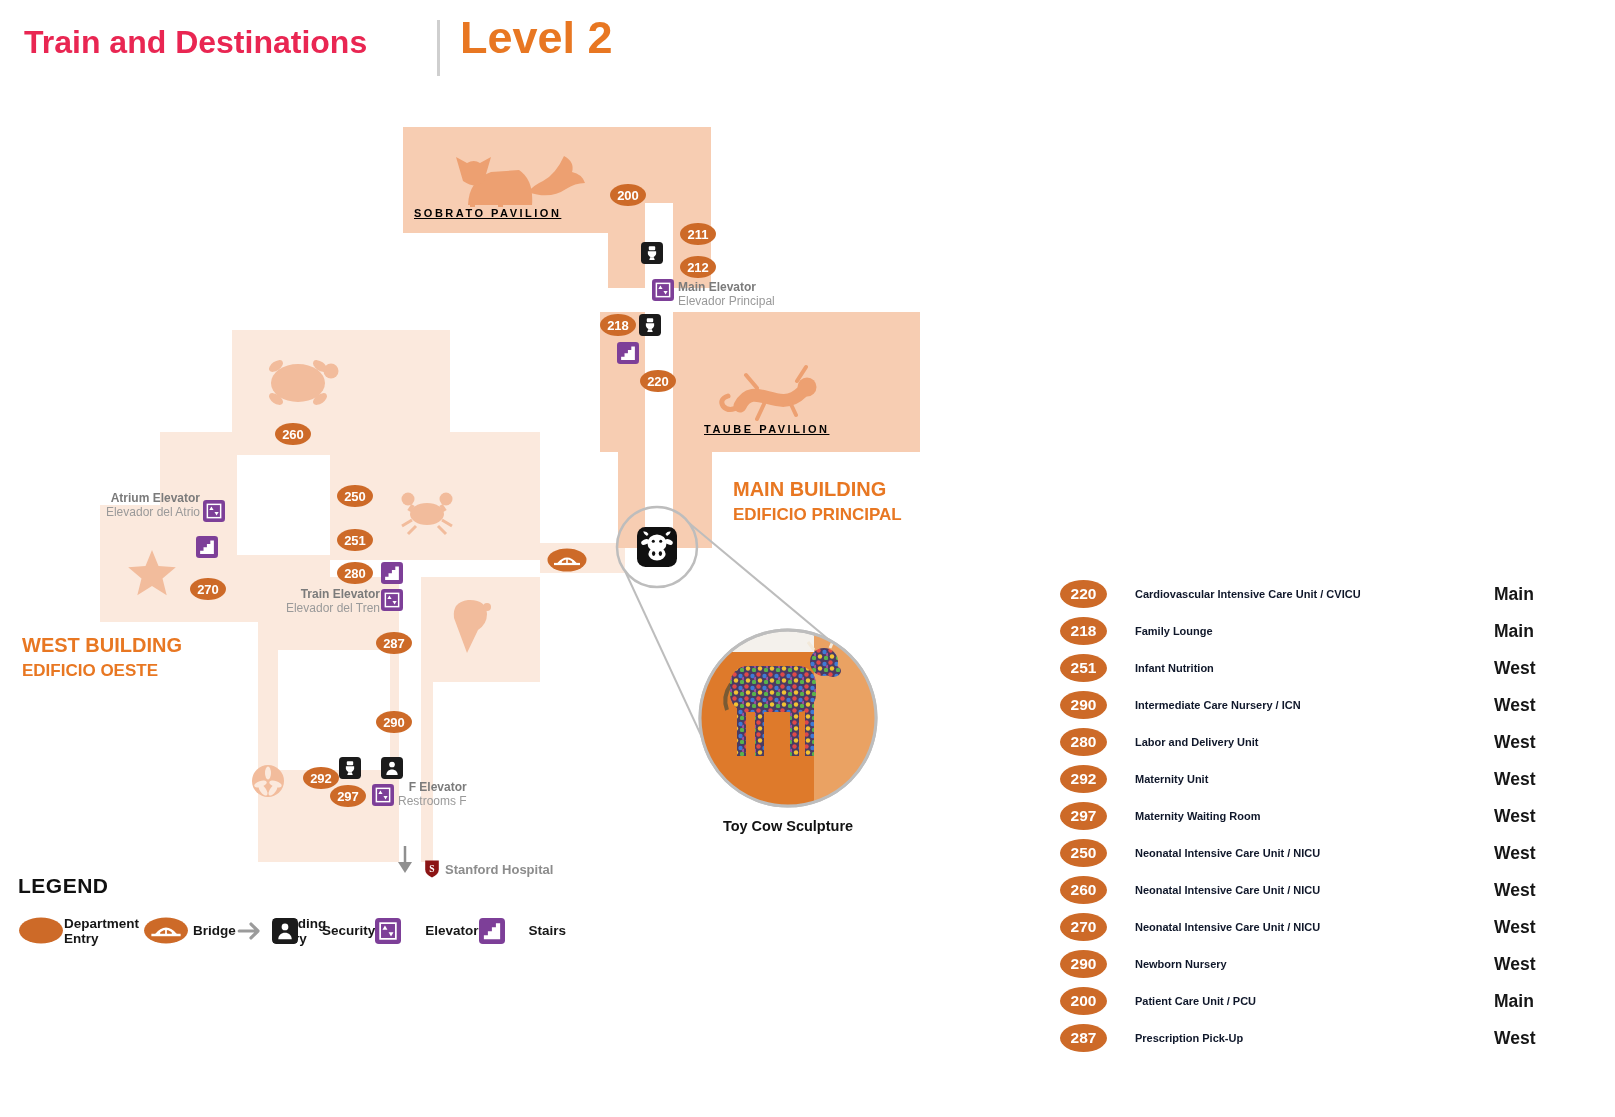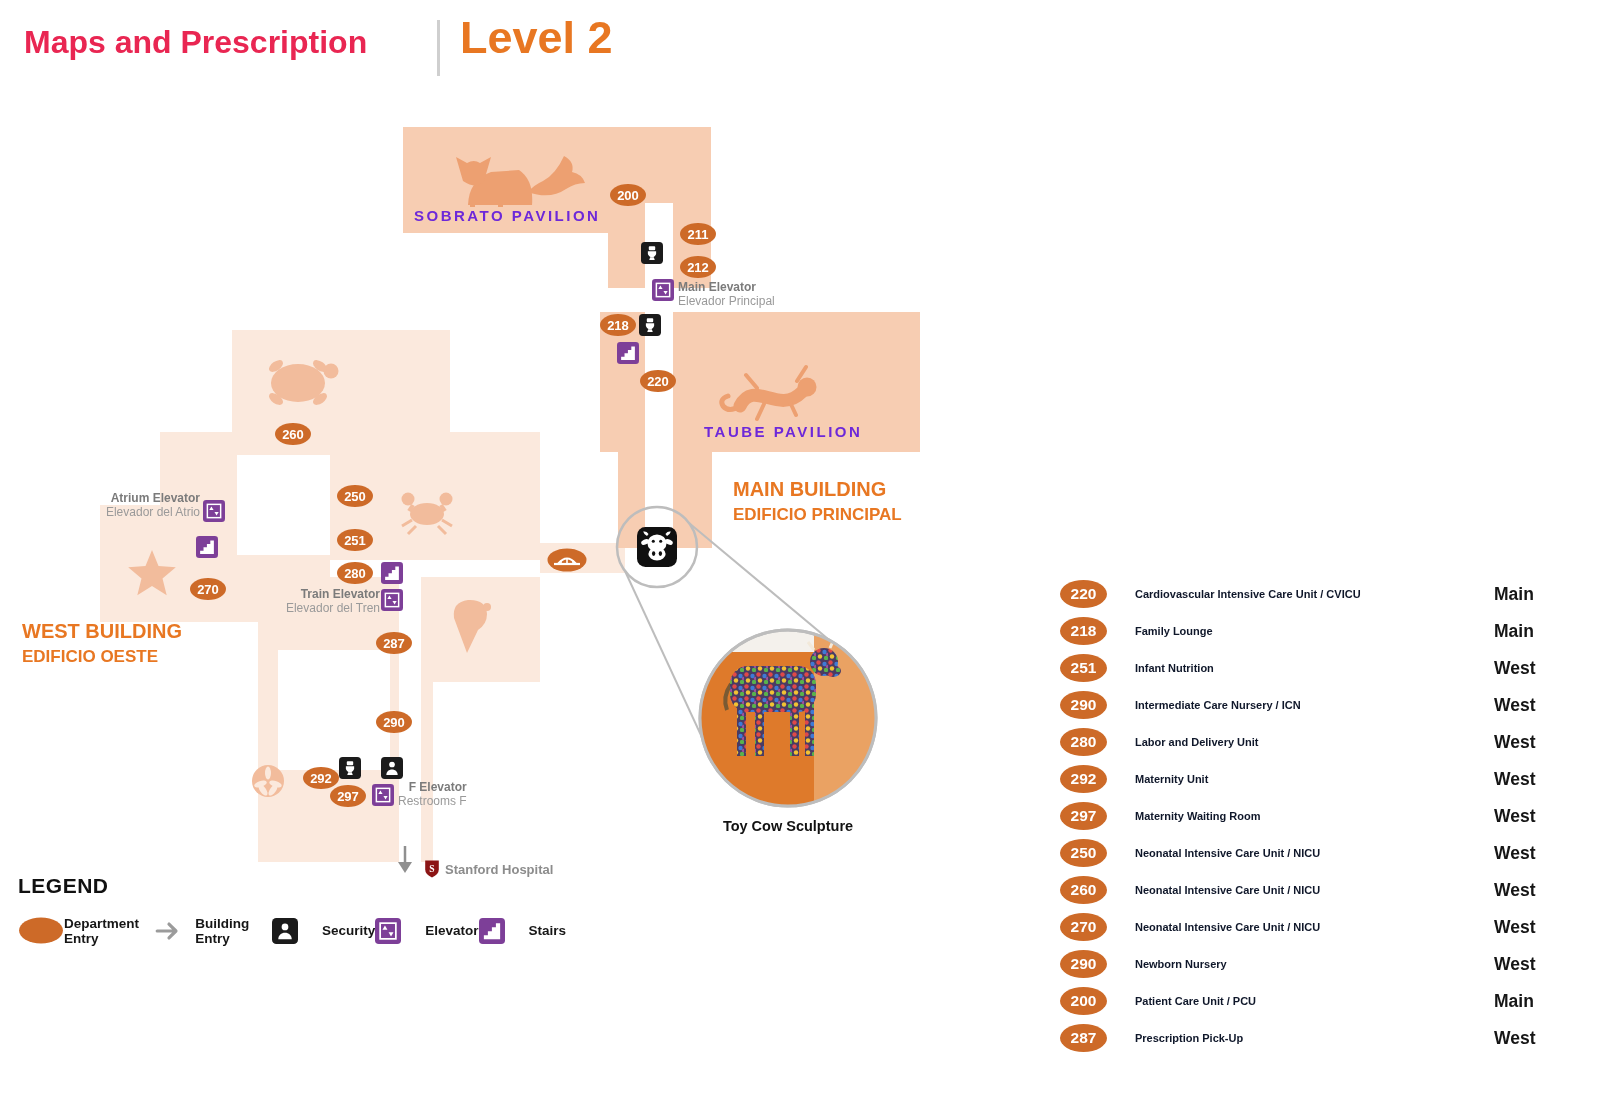--- a/index.html
+++ b/index.html
@@ -8,21 +8,21 @@
 
   
   .hdr-title{position:absolute;left:24px;top:24px;font-size:32px;font-weight:bold;color:#E92652;}
   .hdr-divider{position:absolute;left:437px;top:20px;width:3px;height:56px;background:#cfcfcf;}
   .hdr-level{position:absolute;left:460px;top:12px;font-size:45px;font-weight:bold;color:#E87722;}
 
   
   .map-bg{position:absolute;left:0;top:0;}
 
   
-  .map-label.pav{position:absolute;font-size:15px;font-weight:bold;letter-spacing:2.5px;color:#6d28d9;}
+  .map-label.pav{position:absolute;font-size:11px;font-weight:bold;letter-spacing:2.5px;color:#000000;text-decoration:underline;}
   .bldg-label{position:absolute;color:#E87722;line-height:26px;}
   .bldg-label .bl-en{font-size:20px;font-weight:bold;}
   .bldg-label .bl-es{font-size:17px;font-weight:bold;}
   .elev-label{position:absolute;font-size:12px;line-height:13.5px;}
   .elev-label .el-en{color:#7b7b7b;font-weight:bold;}
   .elev-label .el-es{color:#9a9a9a;}
   .cow-label{position:absolute;text-align:center;font-size:14.5px;font-weight:bold;color:#111;}
   .exit-label{position:absolute;display:flex;align-items:center;gap:5px;}
   .exit-label .shield{width:16px;height:20px;display:block;}
   .exit-label .exit-text{font-size:13px;font-weight:bold;color:#8c8c8c;}
@@ -170,32 +170,32 @@
           <rect x="730" y="666" width="86" height="46" rx="18" fill="url(#toyPat)"></rect>
           <circle cx="824" cy="662" r="14" fill="url(#toyPat)"></circle>
           <ellipse cx="833" cy="671" rx="8" ry="6" fill="url(#toyPat)"></ellipse>
           <path d="M814 650 l-6 -8 M830 648 l4 -9" stroke="#f2e9da" stroke-width="3"></path>
         </g>
       </g>
       <circle cx="788" cy="718" r="88" fill="none" stroke="#bdbdbd" stroke-width="3"></circle>
     </g>
   </svg>
 
-  <div class="hdr-title">Maps and Prescription</div>
+  <div class="hdr-title">Train and Destinations</div>
   <div class="hdr-divider"></div>
   <div class="hdr-level">Level 2</div>
 
   <div class="map-label pav" style="left:414px;top:207px">SOBRATO PAVILION</div>
   <div class="map-label pav" style="left:704px;top:423px">TAUBE PAVILION</div>
 
   <div class="bldg-label" style="left:733px;top:476px">
     <div class="bl-en">MAIN BUILDING</div>
     <div class="bl-es">EDIFICIO PRINCIPAL</div>
   </div>
-  <div class="bldg-label" style="left:22px;top:618px">
+  <div class="bldg-label" style="left:22px;top:632px">
     <div class="bl-en">WEST BUILDING</div>
     <div class="bl-es">EDIFICIO OESTE</div>
   </div>
 
   <div class="elev-label" style="left:678px;top:281px;text-align:left">
     <div class="el-en">Main Elevator</div>
     <div class="el-es">Elevador Principal</div>
   </div>
   <div class="elev-label" style="left:62px;top:492px;width:138px;text-align:right">
     <div class="el-en">Atrium Elevator</div>
@@ -349,20 +349,31 @@
       <div class="legend-col c1" id="legend-col1">
           <div class="legend-item">
     <span class="legend-icon k-dept">
               <svg viewBox="0 0 40 24">
                 <ellipse cx="20" cy="12" rx="19.5" ry="11.5" fill="#CD6A28"></ellipse>
               </svg>
             </span>
     <span class="legend-label">Department Entry</span>
   </div>
           <div class="legend-item">
+    <span class="legend-icon k-bridge">
+              <svg viewBox="0 0 40 24">
+    <ellipse cx="20" cy="12" rx="19.5" ry="11.5" fill="#CD6A28"></ellipse>
+    <path d="M7 16 h26" stroke="#fff" stroke-width="2.2" fill="none"></path>
+    <path d="M11 16 q9 -11 18 0" stroke="#fff" stroke-width="2.2" fill="none"></path>
+    <path d="M14 12.5 V16 M20 10.5 V16 M26 12.5 V16" stroke="#fff" stroke-width="1.6"></path>
+  </svg>
+            </span>
+    <span class="legend-label">Bridge</span>
+  </div>
+          <div class="legend-item">
     <span class="legend-icon k-entry">
               <svg viewBox="0 0 28 24">
     <path d="M3 12 h17 M14 5.5 L20.5 12 L14 18.5" stroke="#9b9b9b" stroke-width="3" fill="none" stroke-linecap="round" stroke-linejoin="round"></path>
   </svg>
             </span>
     <span class="legend-label">Building Entry</span>
   </div>
         </div>
       <div class="legend-col" id="legend-col2">
           <div class="legend-item">

